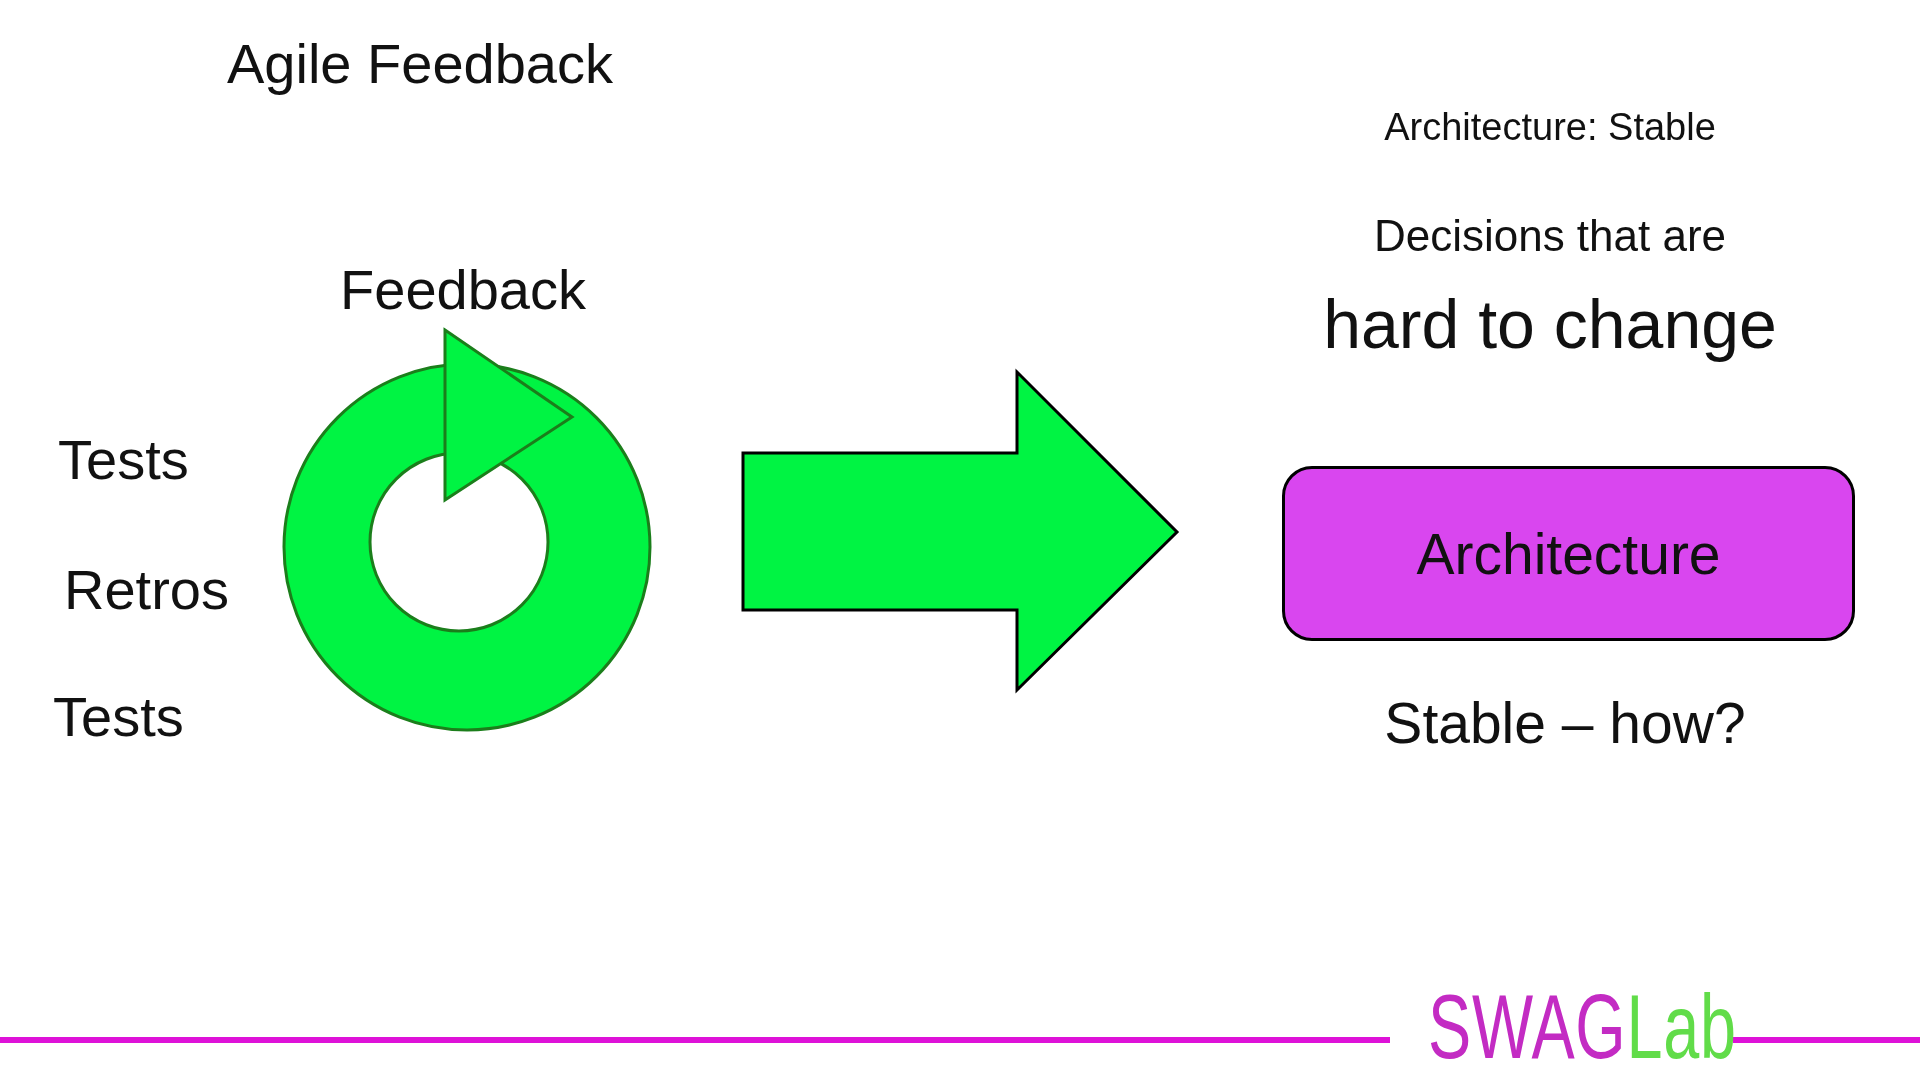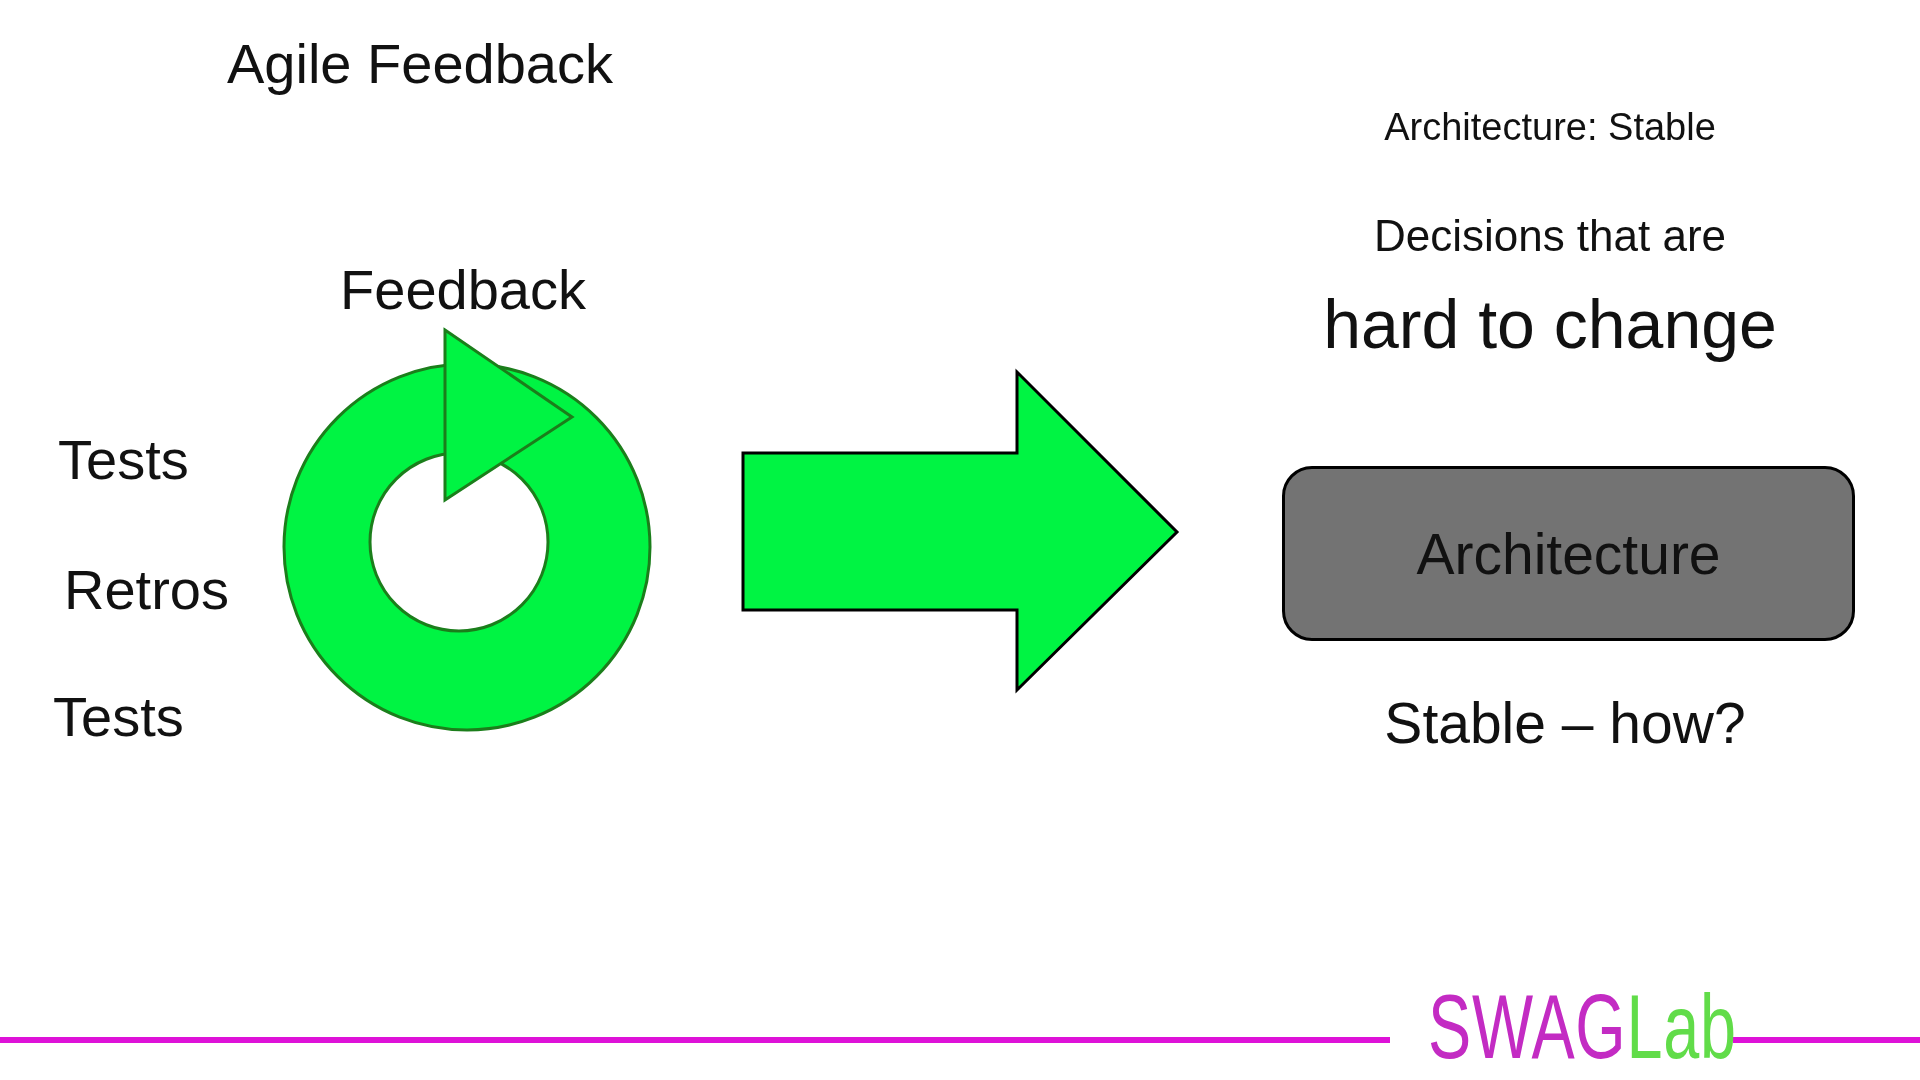--- a/index.html
+++ b/index.html
@@ -78,21 +78,21 @@
 
 
   <svg class="shape-svg" style="left:740px; top:368px;" width="445" height="326" viewBox="0 0 445 326">
     <polygon points="3,85 277,85 277,4 437,164 277,322 277,242 3,242" stroke-width="3" stroke-linejoin="miter" fill="#00F443" stroke="#000000"></polygon>
   </svg>
 
   <div class="t center" style="left:1200px; top:106px; width:700px; font-size:38px;">Architecture: Stable</div>
   <div class="t center" style="left:1200px; top:211px; width:700px; font-size:44px;">Decisions that are</div>
   <div class="t center" style="left:1200px; top:285px; width:700px; font-size:68px;">hard to change</div>
 
-  <div class="arch-box" style="background-color: #737373;">
+  <div class="arch-box" style="background-color: #d946ef;">
     <span class="t-in">Architecture</span>
   </div>
 
   <div class="t center" style="left:1265px; top:655px; width:600px; font-size:57px;margin-top:36px;">Stable – how?</div>
 
   <div class="footer-line left" style="background-color: rgb(222, 18, 216);"></div>
   <div class="footer-line right" style="background-color: rgb(222, 18, 216);"></div>
 
   <div class="brand">
     <span style="color: rgb(195, 43, 195);">SWAG</span><span style="color: rgb(97, 220, 73);">Lab</span>

